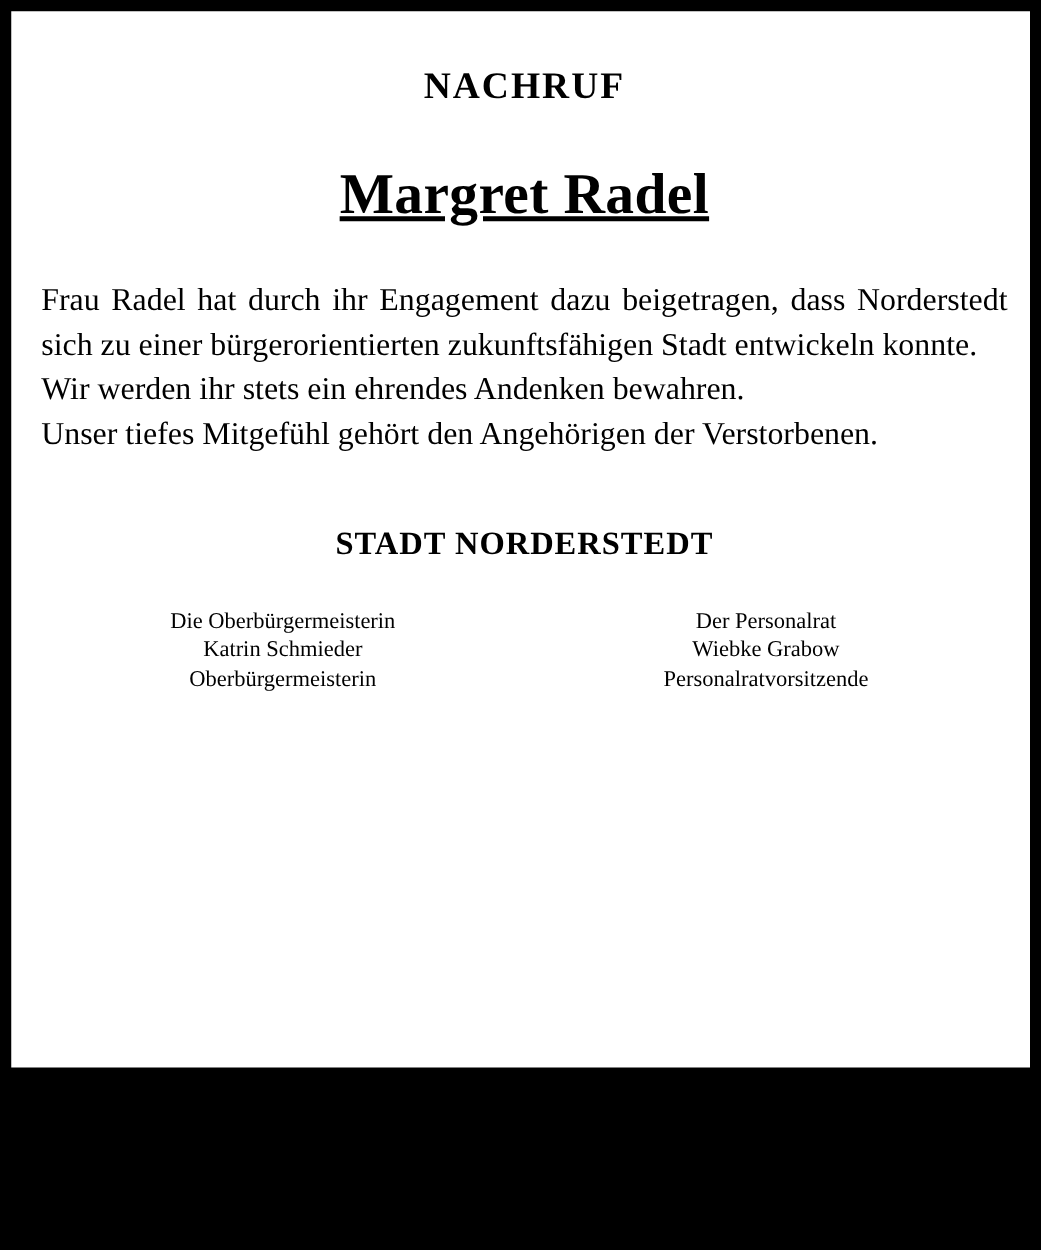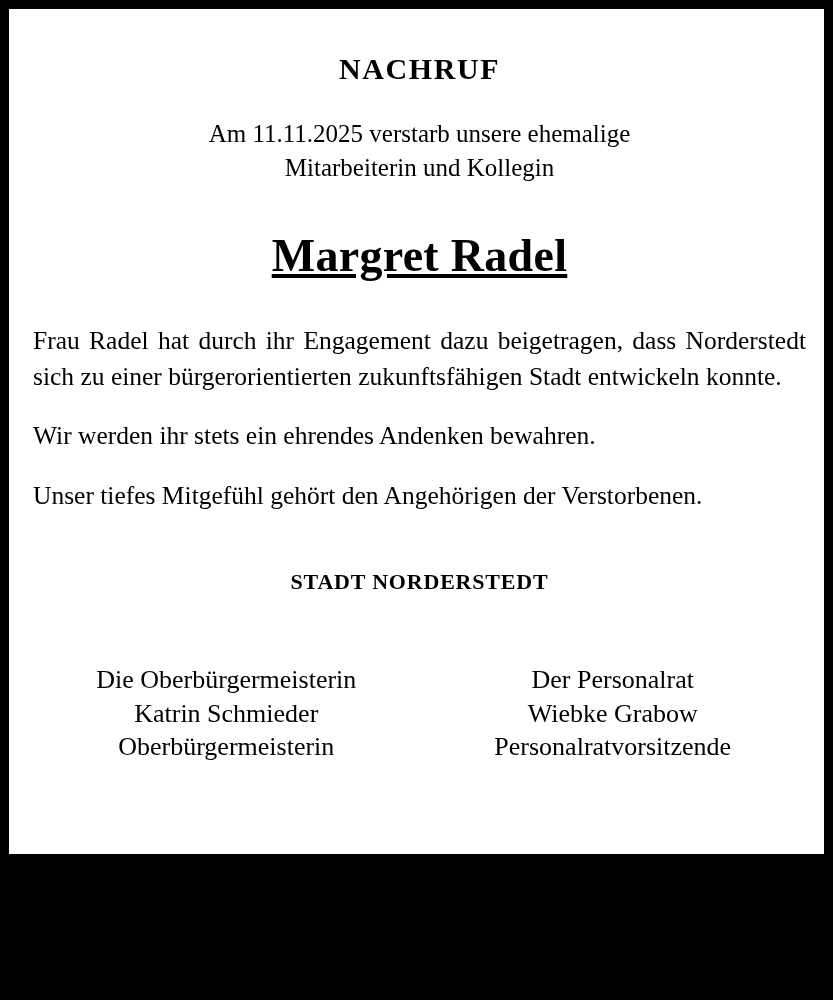--- a/index.html
+++ b/index.html
@@ -76,62 +76,57 @@
   
   .body-block {
     margin-top: 44px;
     font-size: 25.5px;
     line-height: 1.40;
     text-align: justify;
     text-justify: inter-word;
     hyphens: manual;
   }
   .body-para { margin: 0; }
-  .body-para.gap-before { margin-top: 24px; }
+  .body-para.gap-before { }
   .body-para.no-justify { text-align: left; }
 
   
   .city-heading {
     text-align: center;
     font-weight: bold;
-    font-size: 22px;
+    font-size: 26px;
     letter-spacing: 0.8px;
     margin-top: 57px;
     line-height: 1.0;
   }
 
   
   .signature-block {
     display: flex;
     margin-top: 37px;
   }
   .signature-col {
     flex: 1 1 50%;
     text-align: center;
-    font-size: 26px;
+    font-size: 18px;
     line-height: 1.30;
-    margin-top: 33px;
   }
   .sig-role { display: block; font-weight: normal; }
   .sig-name { display: block; font-weight: normal; }
   .sig-title { display: block; font-weight: normal; }
 </style>
 </head>
 <body>
 
 <div id="notice-frame">
   <div id="notice-sheet">
     <div id="notice-inner">
 
       <div class="nachruf-heading">NACHRUF</div>
 
-      <div class="intro-block">
-        <span class="intro-line">Am 11.11.2025 verstarb unsere ehemalige</span>
-        <span class="intro-line">Mitarbeiterin und Kollegin</span>
-      </div>
 
       <div class="deceased-name">Margret Radel</div>
 
       <div class="body-block">
         <p class="body-para">Frau Radel hat durch ihr Engagement dazu beigetragen, dass Norderstedt sich zu einer bürgerorientierten zukunftsfähigen Stadt entwickeln konnte.</p>
         <p class="body-para gap-before no-justify">Wir werden ihr stets ein ehrendes Andenken bewahren.</p>
         <p class="body-para gap-before no-justify">Unser tiefes Mitgefühl gehört den Angehörigen der Verstorbenen.</p>
       </div>
 
       <div class="city-heading">STADT NORDERSTEDT</div>

